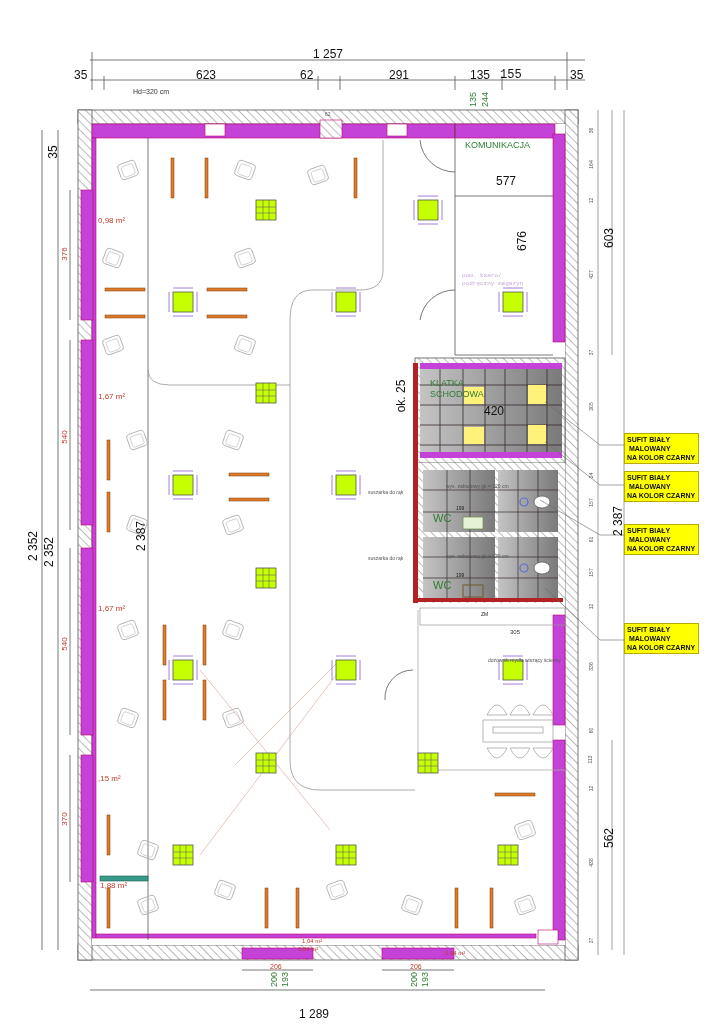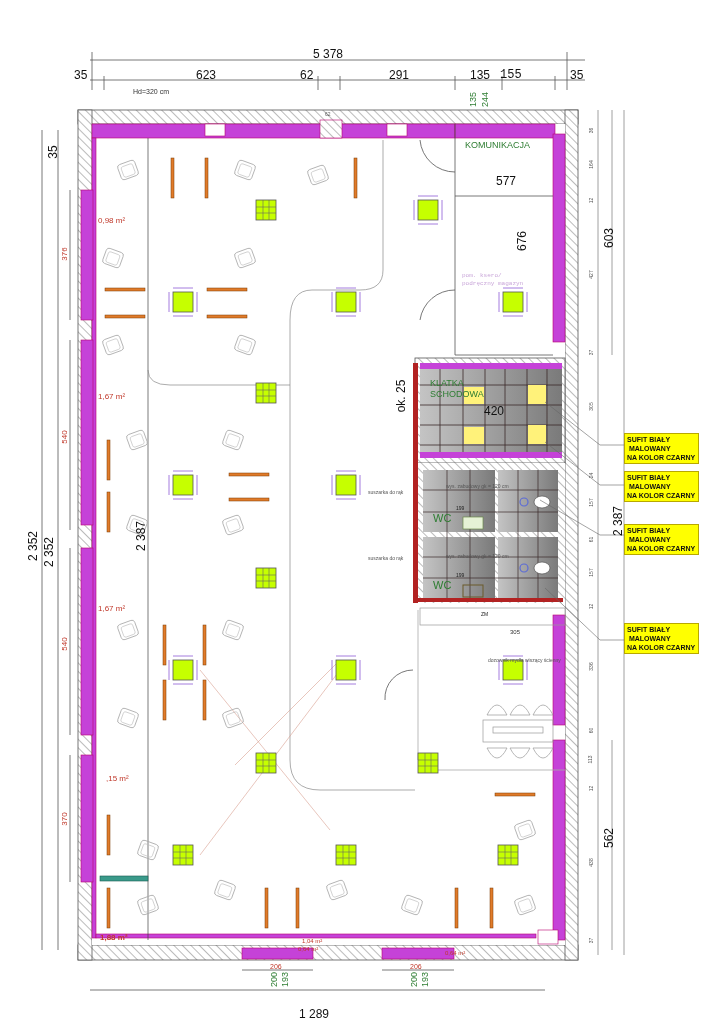--- a/index.html
+++ b/index.html
@@ -273,21 +273,21 @@
   </g>
 
   <g stroke="#666" stroke-width="0.6" fill="none">
     <polyline points="545,402 600,445 624,445"></polyline>
     <polyline points="545,442 600,485 624,485"></polyline>
     <polyline points="540,500 600,535 624,535"></polyline>
     <polyline points="545,588 600,640 624,640"></polyline>
   </g>
 </svg>
 
-<div class="lbl big" style="left:313px;top:48px;">5 378</div>
+<div class="lbl big" style="left:313px;top:48px;">1 257</div>
 <div class="lbl big" style="left:74px;top:69px;">35</div>
 <div class="lbl big" style="left:196px;top:69px;">623</div>
 <div class="lbl big" style="left:300px;top:69px;">62</div>
 <div class="lbl big" style="left:389px;top:69px;">291</div>
 <div class="lbl big" style="left:470px;top:69px;">135</div>
 <div class="lbl big" style="left:500px;top:69px;font-family:Liberation Mono, monospace;">155</div>
 <div class="lbl big" style="left:570px;top:69px;">35</div>
 <div class="lbl sm green vert" style="left:466px;top:95px;font-size:9px;">135</div>
 <div class="lbl sm green vert" style="left:478px;top:95px;font-size:9px;">244</div>
 <div class="lbl sm" style="left:133px;top:88px;font-size:7px;color:#333;">Hd=320 cm</div>
@@ -298,22 +298,22 @@
 <div class="lbl big vert" style="left:34px;top:546px;">2 352</div>
 <div class="lbl sm red vert" style="left:58px;top:250px;">376</div>
 <div class="lbl sm red vert" style="left:58px;top:433px;">540</div>
 <div class="lbl sm red vert" style="left:58px;top:640px;">540</div>
 <div class="lbl sm red vert" style="left:58px;top:815px;">370</div>
 <div class="lbl big vert" style="left:126px;top:530px;">2 387</div>
 
 <div class="lbl sm red" style="left:98px;top:217px;">0,98 m²</div>
 <div class="lbl sm red" style="left:98px;top:393px;">1,67 m²</div>
 <div class="lbl sm red" style="left:98px;top:605px;">1,67 m²</div>
-<div class="lbl sm red" style="left:98px;top:775px;padding-left:8px;">,15 m²</div>
-<div class="lbl sm red" style="left:100px;top:934px;font-weight:bold;">1,88 m²</div>
+<div class="lbl sm red" style="left:98px;top:775px;">,15 m²</div>
+<div class="lbl sm red" style="left:100px;top:882px;">1,88 m²</div>
 <div class="lbl sm red" style="left:302px;top:938px;font-size:6px;">1,04 m²</div>
 <div class="lbl sm red" style="left:298px;top:946px;font-size:6px;">0,64 m²</div>
 <div class="lbl sm red" style="left:445px;top:950px;font-size:6px;">0,64 m²</div>
 
 <div class="room" style="left:465px;top:140px;">KOMUNIKACJA</div>
 <div class="room" style="left:430px;top:378px;">KLATKA
 SCHODOWA</div>
 <div class="room" style="left:433px;top:513px;font-size:11px;">WC</div>
 <div class="room" style="left:433px;top:580px;font-size:11px;">WC</div>
 <div class="faint" style="left:462px;top:272px;">pom. ksero/

